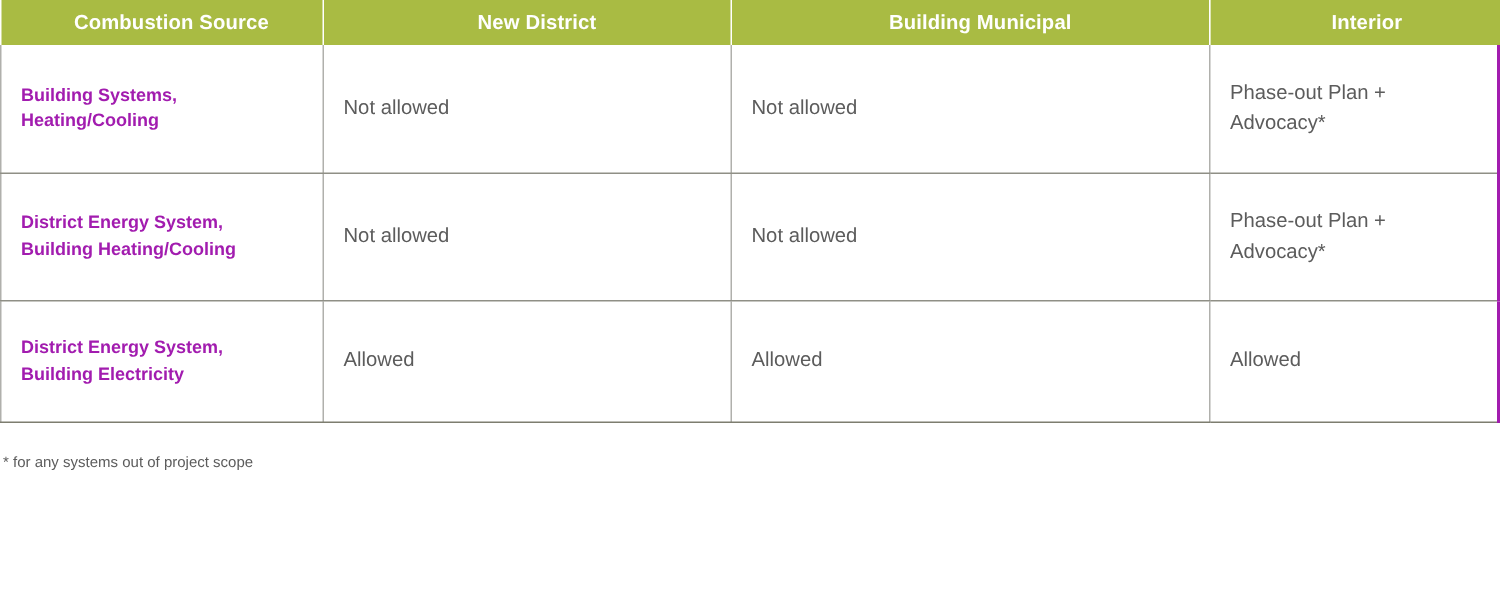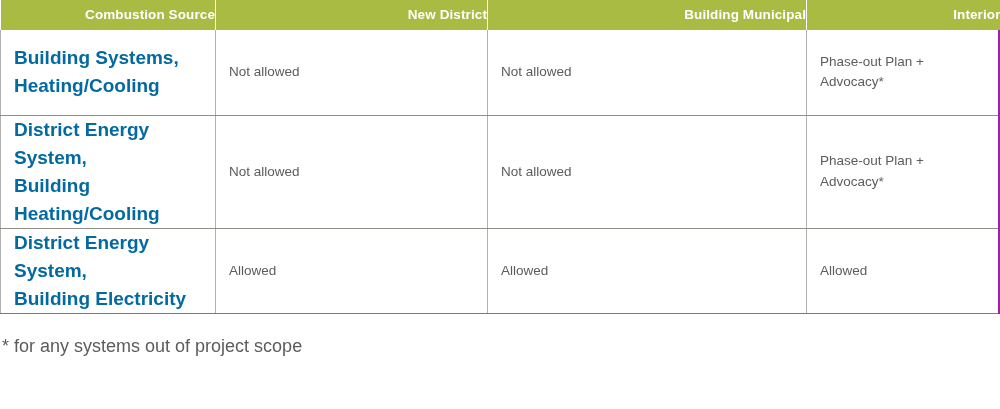--- a/index.html
+++ b/index.html
@@ -33,21 +33,21 @@
   table.matrix col.c1 { width: 272px; }
   table.matrix col.c2 { width: 319px; }
   table.matrix col.c3 { width: 194px; }
 
   
   table.matrix thead th {
     background: #a9bb43;
     color: #ffffff;
     font-size: 13.5px;
     font-weight: bold;
-    text-align: right;
+    text-align: center;
     padding: 7px 0 8px 13px;
     height: 16px;
     vertical-align: middle;
     border-right: 1px solid #ffffff;
     letter-spacing: 0.1px;
     box-sizing: border-box;
   }
   table.matrix thead th.last {
     border-right: none;
     padding-left: 15px;
@@ -67,37 +67,37 @@
   table.matrix tbody tr td.last {
     border-right: 6px solid #a21caf;
   }
   table.matrix tbody tr:last-child td {
     border-bottom: 1px solid #7d7d6f;
     height: 81px;
   }
 
   .rowhead {
     padding: 0 14px 0 13px;
-    font-size: 19px;
+    font-size: 12px;
     font-weight: bold;
-    color: #0369a1;
+    color: #a21caf;
     line-height: 1.48;
   }
   .cellval {
     padding: 0 14px 0 13px;
     font-size: 13.5px;
     font-weight: normal;
     color: #5c5c5c;
     line-height: 1.5;
   }
 
   
   .footnote {
     margin: 20px 0 0 2px;
-    font-size: 18px;
+    font-size: 10px;
     color: #5c5c5c;
     line-height: 1.4;
     white-space: pre;
   }
 </style>
 </head>
 <body>
 
 <div class="page">
 

